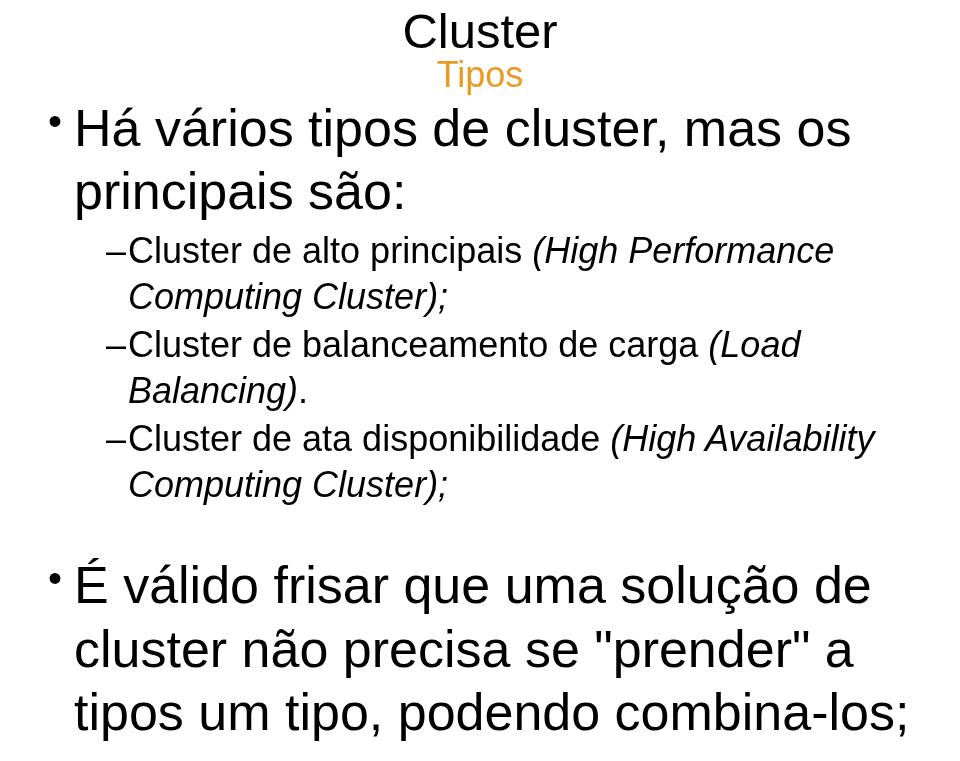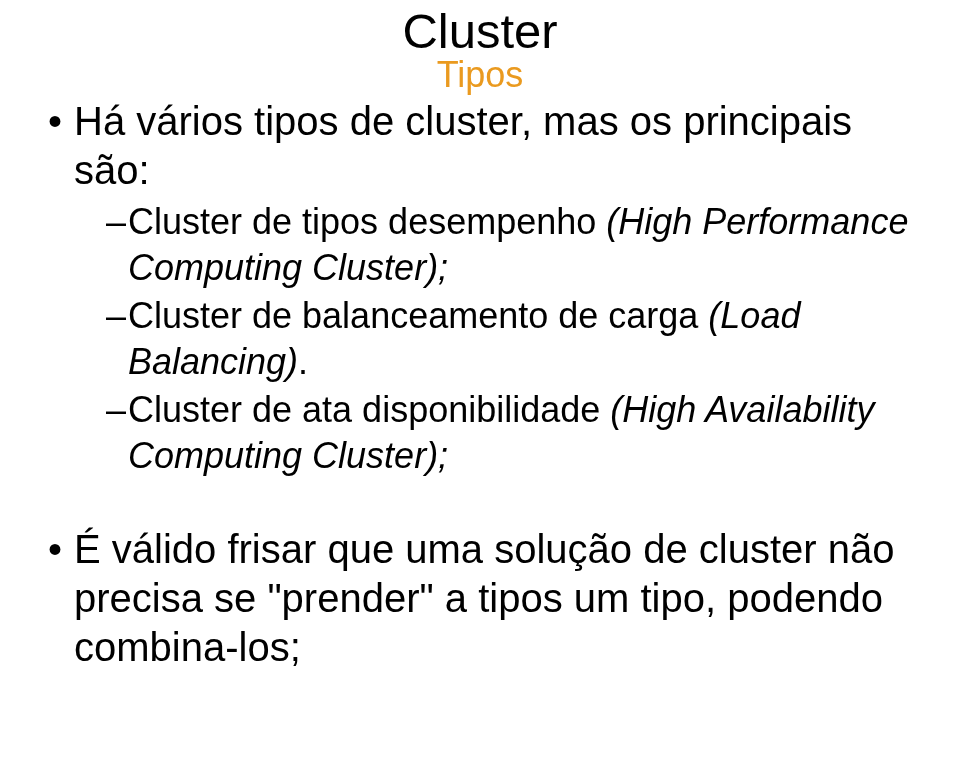--- a/index.html
+++ b/index.html
@@ -32,21 +32,21 @@
     font-size: 36px;
     font-weight: 400;
     color: #ea9a1f;
     line-height: 1.1;
     margin-top: -2px;
   }
   .content {
     margin-top: 2px;
   }
   .bullet-top {
-    font-size: 40px;
+    font-size: 52px;
     line-height: 1.22;
     margin: 0 0 4px 0;
     padding-left: 26px;
     position: relative;
   }
   .bullet-top::before {
     content: "•";
     position: absolute;
     left: 0;
     top: 0;
@@ -83,21 +83,21 @@
   <div class="title-block">
     <div class="title">Cluster</div>
     <div class="subtitle">Tipos</div>
   </div>
 
   <div class="content">
 
     <p class="bullet-top">Há vários tipos de cluster, mas os principais são:</p>
 
     <div class="sub-list">
-      <p class="sub-item"><span>Cluster de tipos desempenho </span><span class="italic">(High Performance Computing Cluster);</span></p>
+      <p class="sub-item"><span>Cluster de alto principais </span><span class="italic">(High Performance Computing Cluster);</span></p>
       <p class="sub-item"><span>Cluster de balanceamento de carga </span><span class="italic">(Load Balancing)</span><span>.</span></p>
       <p class="sub-item"><span>Cluster de ata disponibilidade </span><span class="italic">(High Availability Computing Cluster);</span></p>
     </div>
 
     <p class="bullet-top">É válido frisar que uma solução de cluster não precisa se "prender" a tipos um tipo, podendo combina-los;</p>
 
   </div>
 </div>
 
 </body></html>

